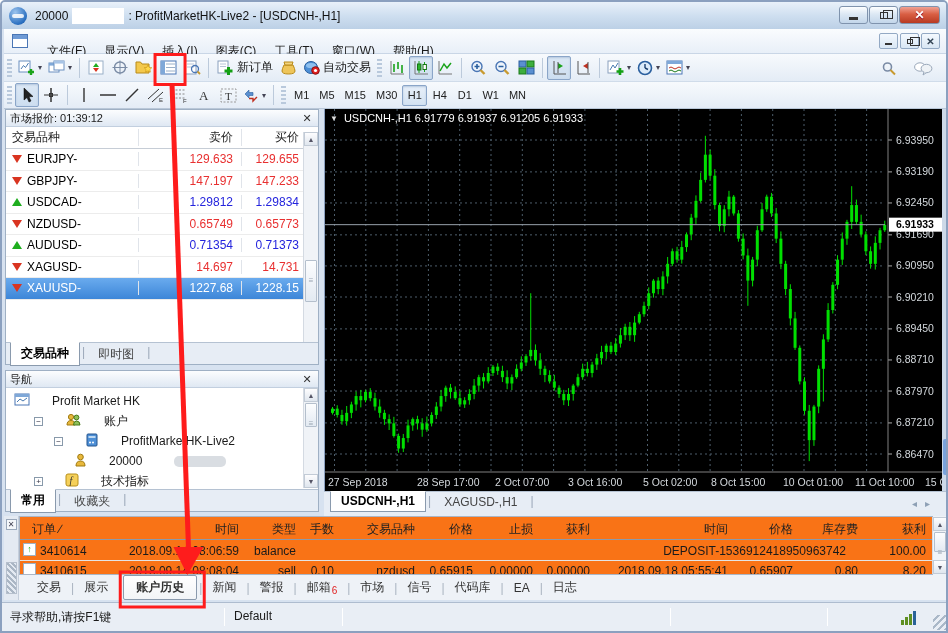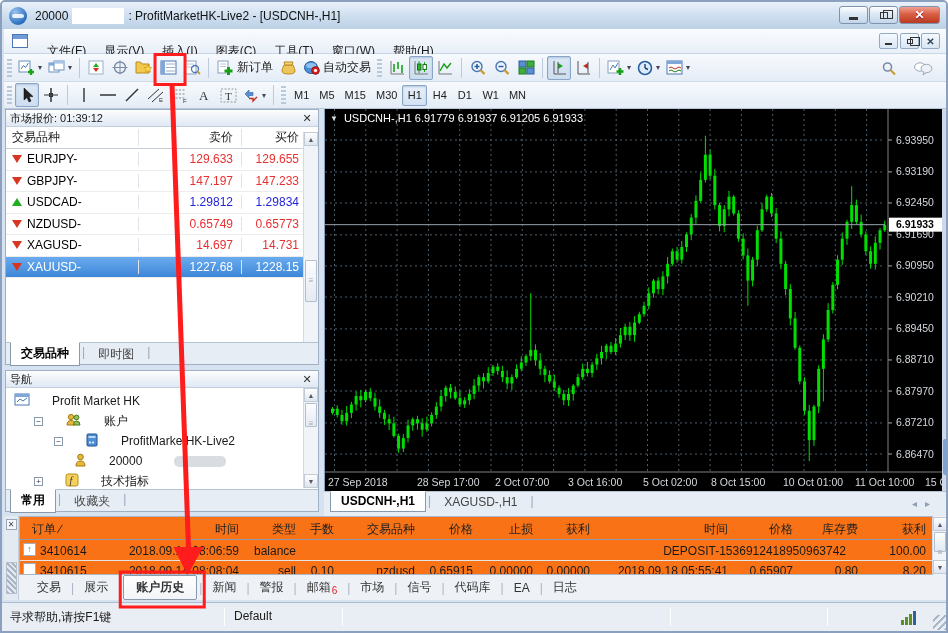--- a/index.html
+++ b/index.html
@@ -485,20 +485,25 @@
         </div>
         <div class="mw-row">
           <span class="mw-c1 sym"><span class="arr up"></span>USDCAD-</span>
           <span class="mw-c2 price-up">1.29812</span>
           <span class="mw-c3 price-up">1.29834</span>
         </div>
         <div class="mw-row">
           <span class="mw-c1 sym"><span class="arr down"></span>NZDUSD-</span>
           <span class="mw-c2 price-dn">0.65749</span>
           <span class="mw-c3 price-dn">0.65773</span>
+        </div>
+        <div class="mw-row">
+          <span class="mw-c1 sym"><span class="arr up"></span>AUDUSD-</span>
+          <span class="mw-c2 price-up">0.71354</span>
+          <span class="mw-c3 price-up">0.71373</span>
         </div>
         <div class="mw-row">
           <span class="mw-c1 sym"><span class="arr down"></span>XAGUSD-</span>
           <span class="mw-c2 price-dn">14.697</span>
           <span class="mw-c3 price-dn">14.731</span>
         </div>
         <div class="mw-row selected">
           <span class="mw-c1 sym"><span class="arr down"></span>XAUUSD-</span>
           <span class="mw-c2 price-dn">1227.68</span>
           <span class="mw-c3 price-dn">1228.15</span>

